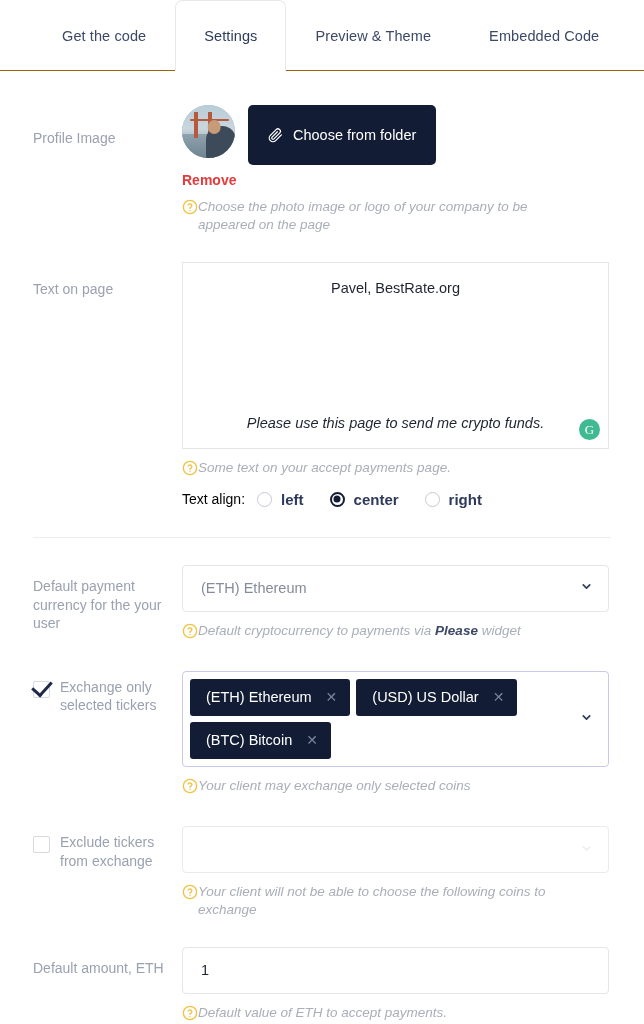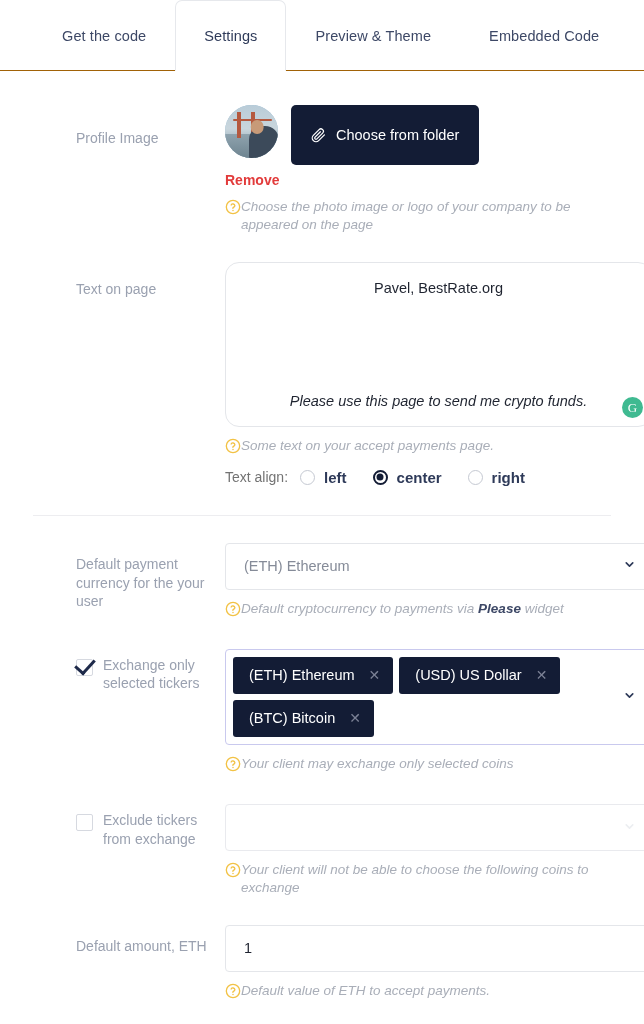--- a/index.html
+++ b/index.html
@@ -42,21 +42,20 @@
     border-radius: 7px 7px 0 0;
     margin-bottom: -1px;
     color: #2e3a59;
   }
 
   
   .content { padding: 0; }
   .row {
     display: flex;
     align-items: flex-start;
-    padding-left: 43px;
   }
   .lbl {
     width: 182px;
     flex: 0 0 182px;
     padding-left: 33px;
     padding-right: 10px;
     font-size: 14px;
     color: #9aa1b0;
     line-height: 1.35;
   }
@@ -144,23 +143,23 @@
   }
   .hint .qicon { flex: 0 0 16px; margin-top: 1px; }
   .hint b { color: #3d4866; font-style: italic; }
 
   
   .textonpage-row { margin-top: 28px; }
   .textonpage-row .lbl { padding-top: 18px; }
   .textarea {
     position: relative;
     width: 427px;
-    height: 165px;
+    height: 187px;
     border: 1px solid #e4e6ea;
-    border-radius: 14px;
+    border-radius: 0;
     background: #fff;
     padding: 17px 18px;
     font-size: 14.5px;
     color: #1f2430;
     text-align: center;
     cursor: text;
   }
   .textarea .line2 {
     position: absolute;
     left: 18px; right: 18px; bottom: 17px;
@@ -178,21 +177,21 @@
     display: flex; align-items: center; justify-content: center;
     font-family: "Liberation Serif", serif;
   }
   .align-row {
     display: flex;
     align-items: center;
     gap: 0;
     margin-top: 9px;
     font-size: 14px;
   }
-  .align-row .align-lbl { color: #737373; margin-right: 12px; }
+  .align-row .align-lbl { color: #000000; margin-right: 12px; }
   .radio-item {
     display: inline-flex;
     align-items: center;
     gap: 9px;
     margin-right: 26px;
     cursor: pointer;
   }
   .radio {
     width: 15px; height: 15px;
     border-radius: 50%;

